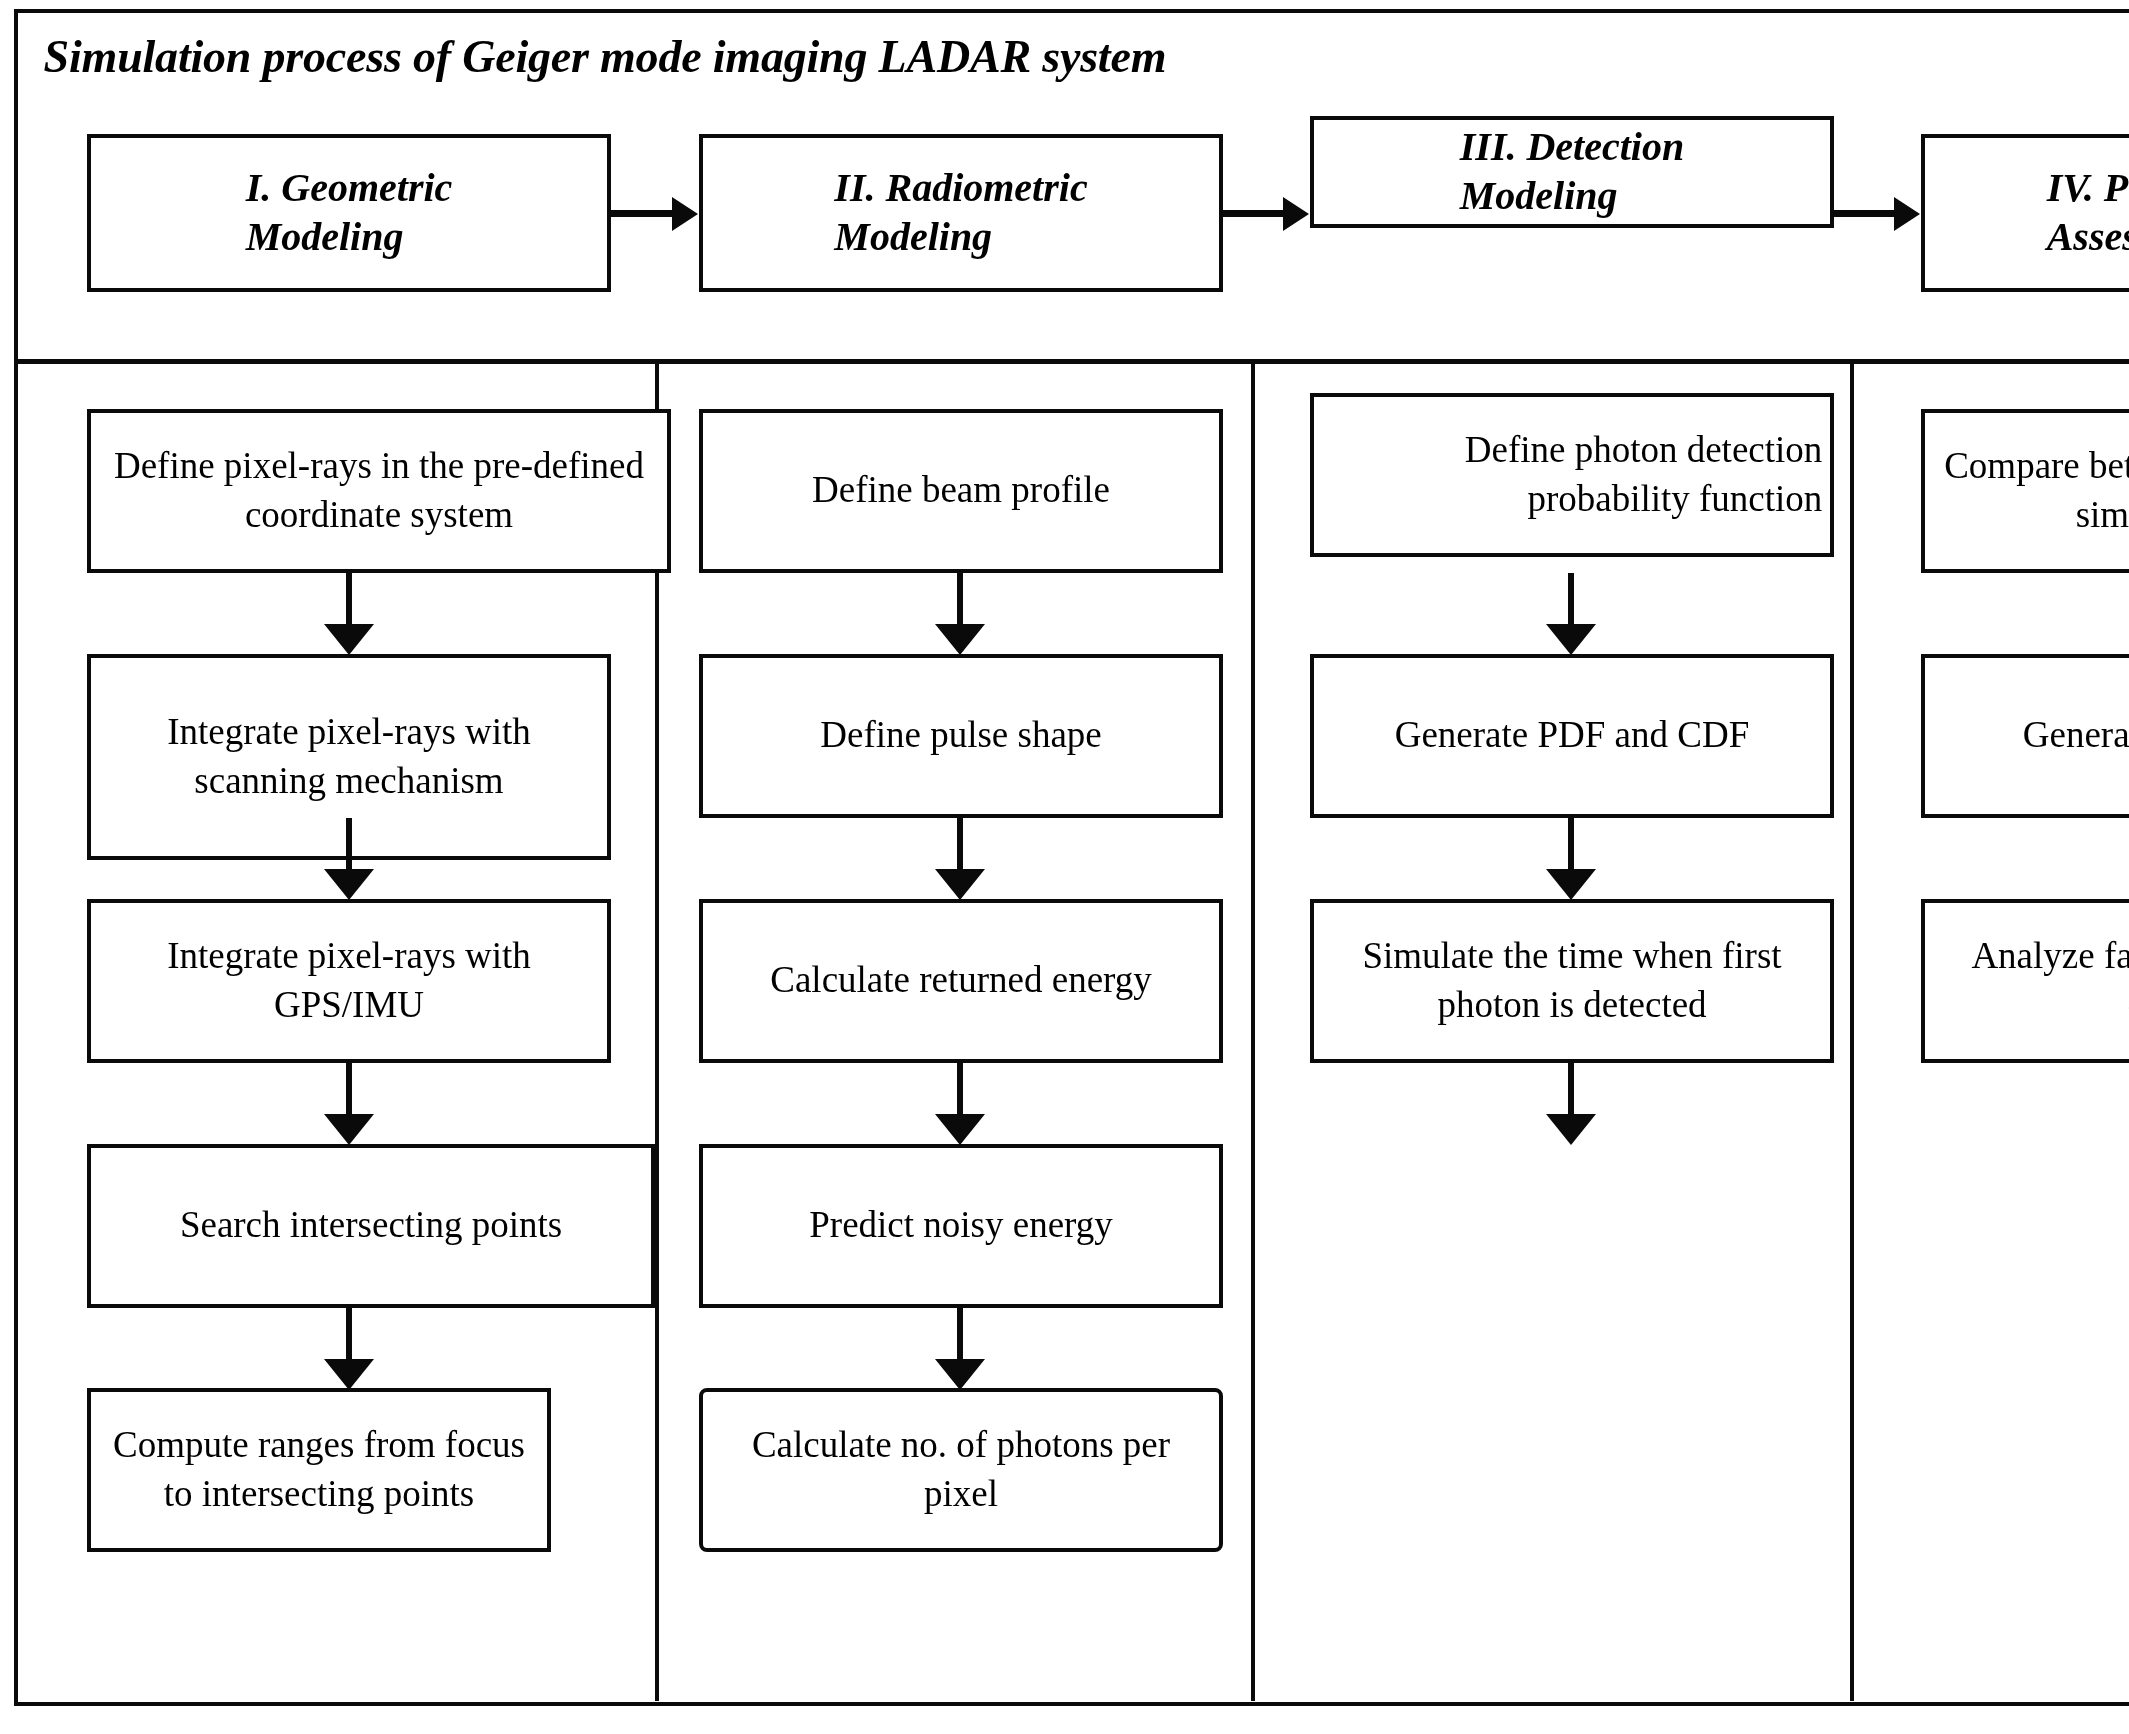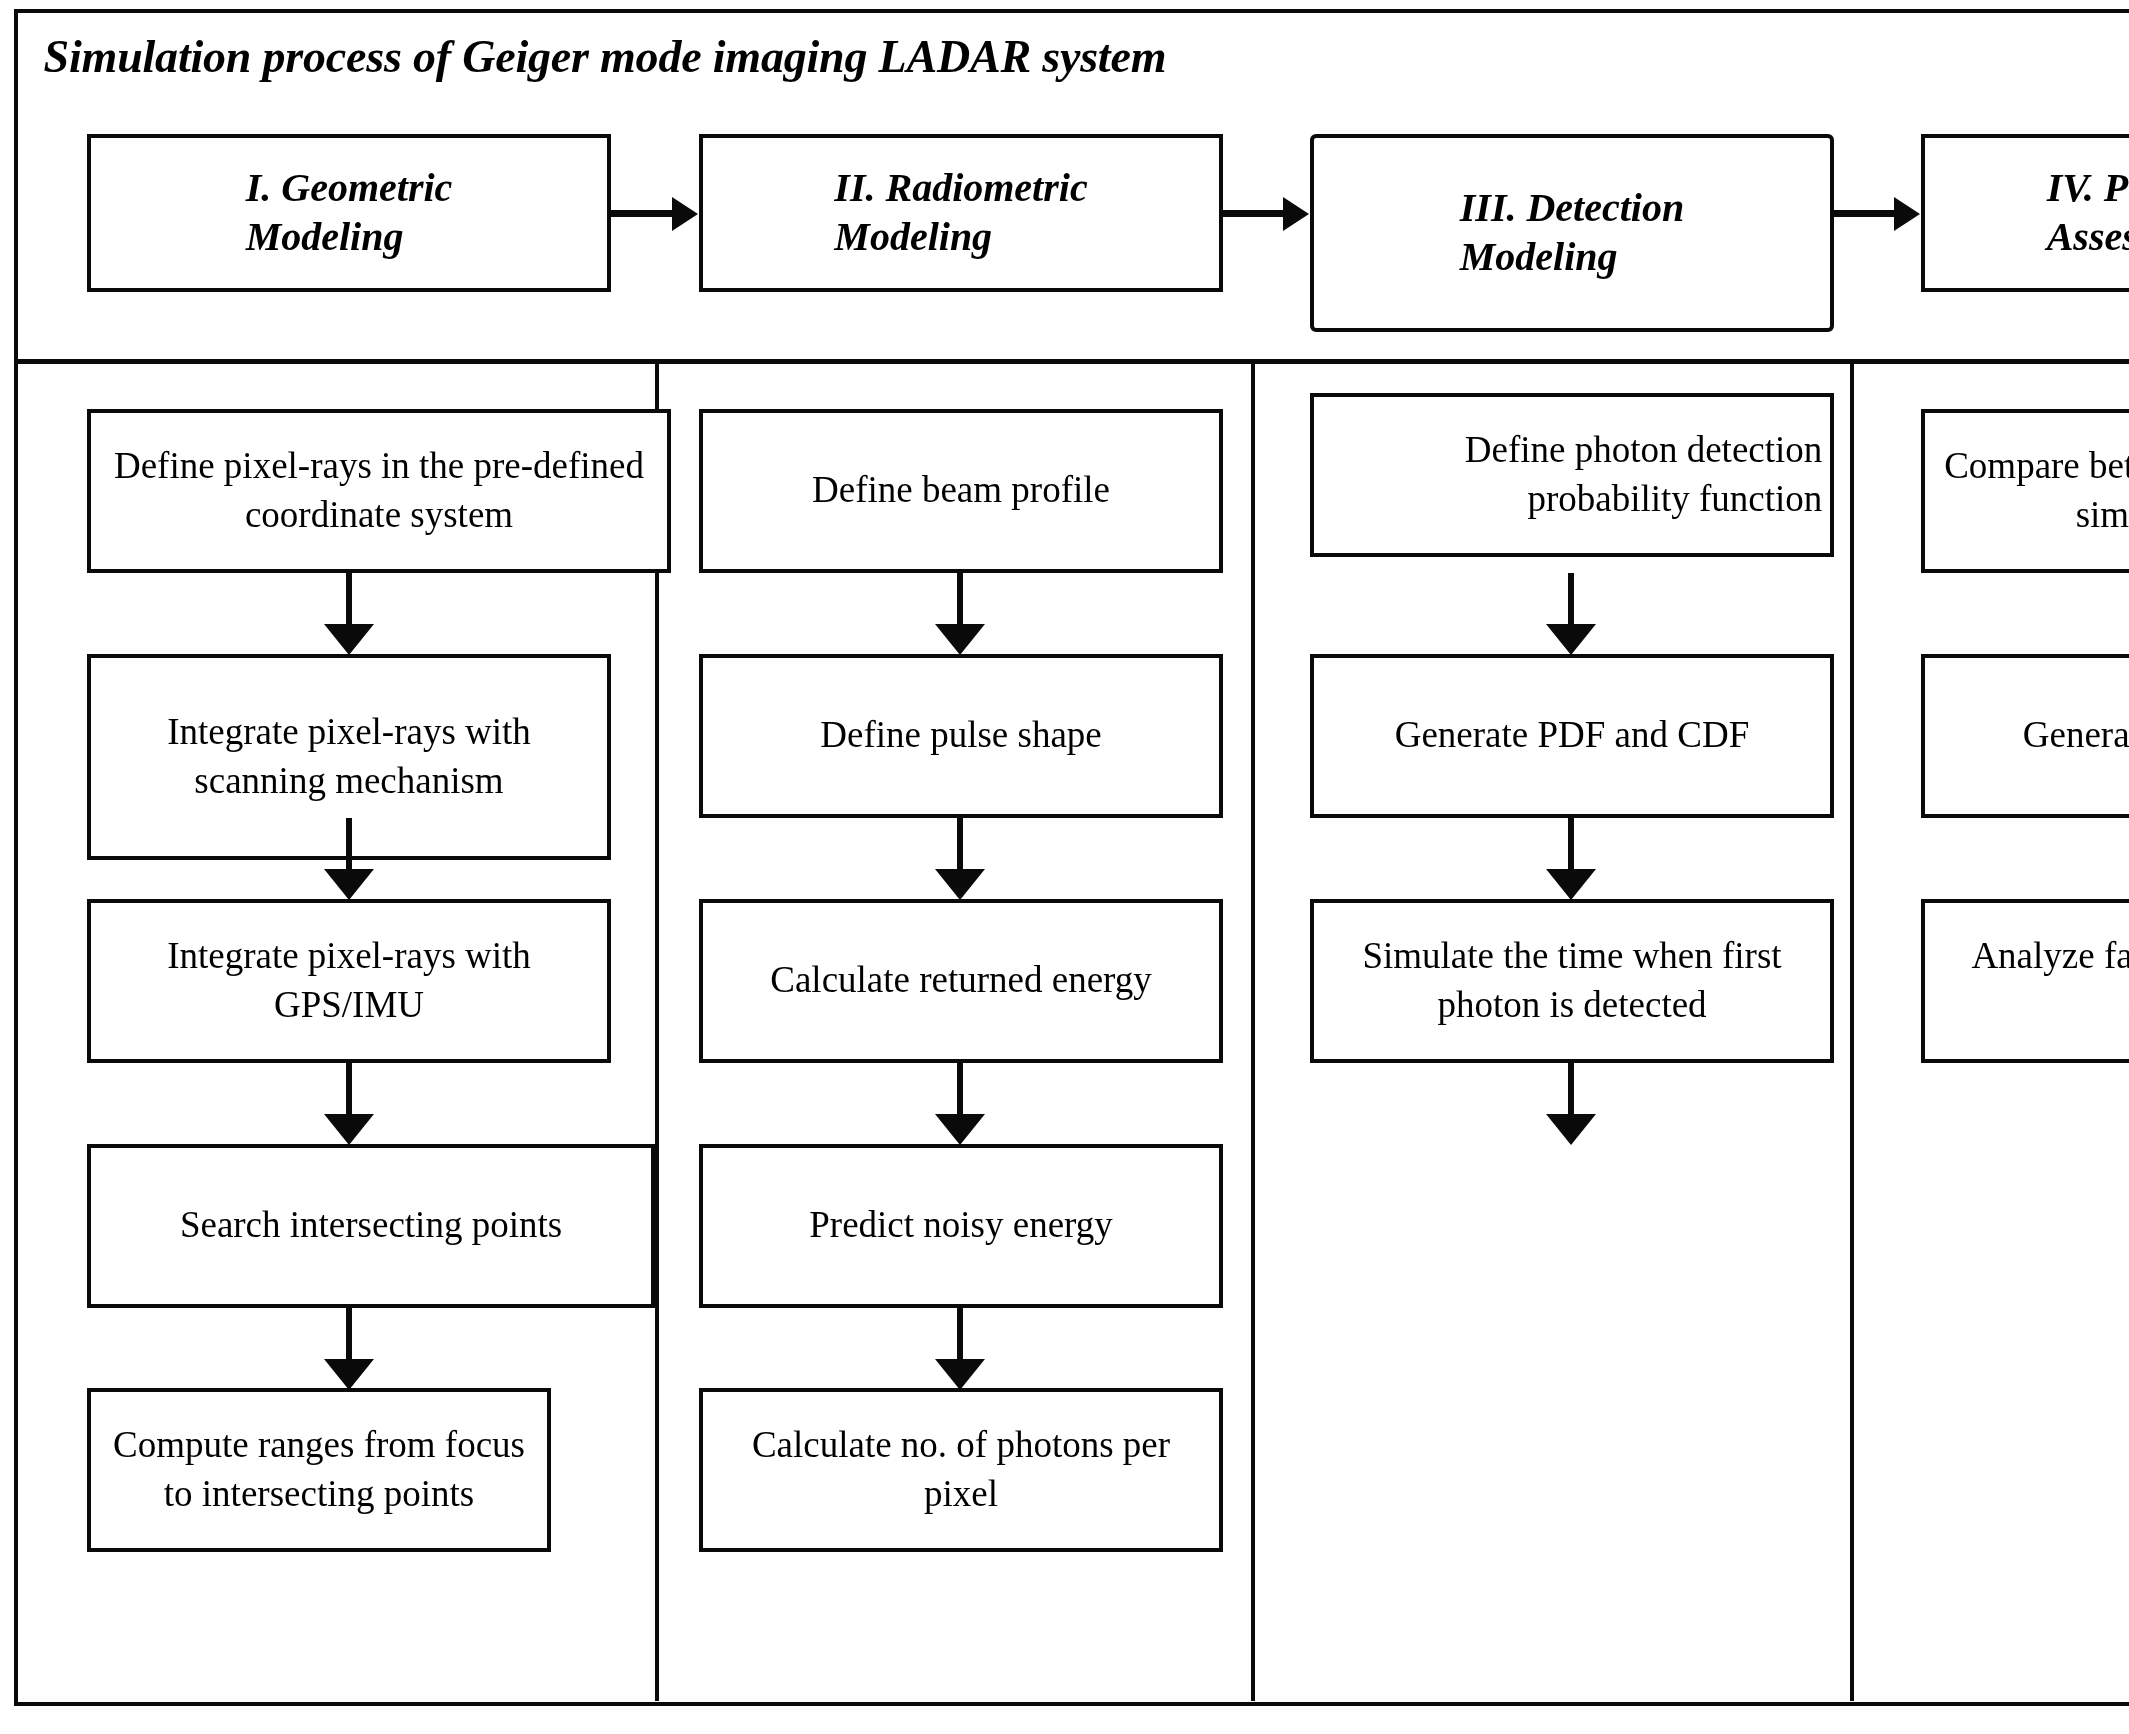--- a/index.html
+++ b/index.html
@@ -152,21 +152,21 @@
         <span>II. Radiometric</span><br>
         <span>Modeling</span>
       </span>
     </div>
 
     <div class="h-arrow" style="left:1204px; top:201px; width:87px;">
       <div class="shaft" style="width:62px;"></div>
       <div class="head" style="left:61px;"></div>
     </div>
 
-    <div class="hdr-box" style="left:1292px; top:121px; width:524px; height:198px;border-radius:6px;">
+    <div class="hdr-box" style="left:1292px; top:103px; width:524px; height:112px;">
       <span>
         <span>III. Detection</span><br>
         <span>Modeling</span>
       </span>
     </div>
 
     <div class="h-arrow" style="left:1815px; top:201px; width:87px;">
       <div class="shaft" style="width:62px;"></div>
       <div class="head" style="left:61px;"></div>
     </div>
@@ -244,21 +244,21 @@
     </div>
 
     <div class="proc-box" style="left:681px; top:1131px; width:524px; height:164px;">
       <span>Predict noisy energy</span>
     </div>
     <div class="v-arrow" style="left:942px; top:1295px; height:81px;">
       <div class="vshaft" style="height:53px;"></div>
       <div class="vhead" style="top:51px;"></div>
     </div>
 
-    <div class="proc-box" style="left:681px; top:1375px; width:524px; height:164px;">
+    <div class="proc-box" style="left:681px; top:1375px; width:524px; height:164px;border-radius:8px;">
       <span>Calculate no. of photons per pixel</span>
     </div>
 
     <div class="proc-box" style="left:1292px; top:380px; width:524px; height:164px;text-align:right;">
       <span>Define photon detection probability function</span>
     </div>
     <div class="v-arrow" style="left:1553px; top:560px; height:81px;">
       <div class="vshaft" style="height:53px;"></div>
       <div class="vhead" style="top:51px;"></div>
     </div>

